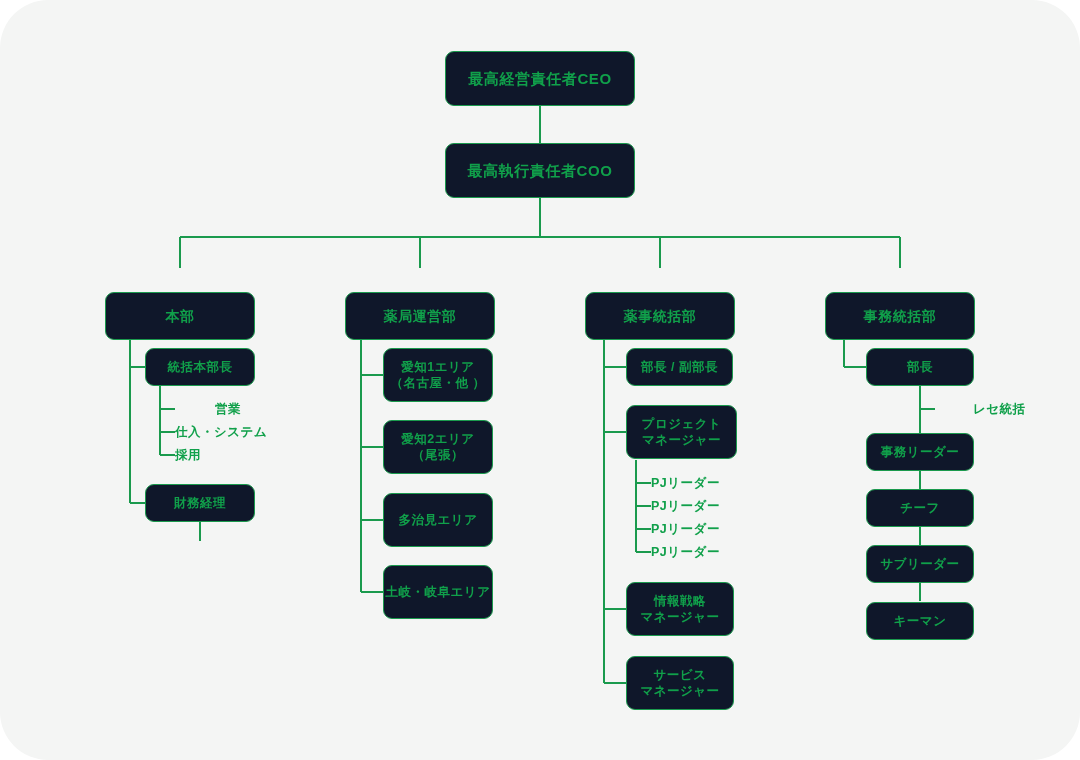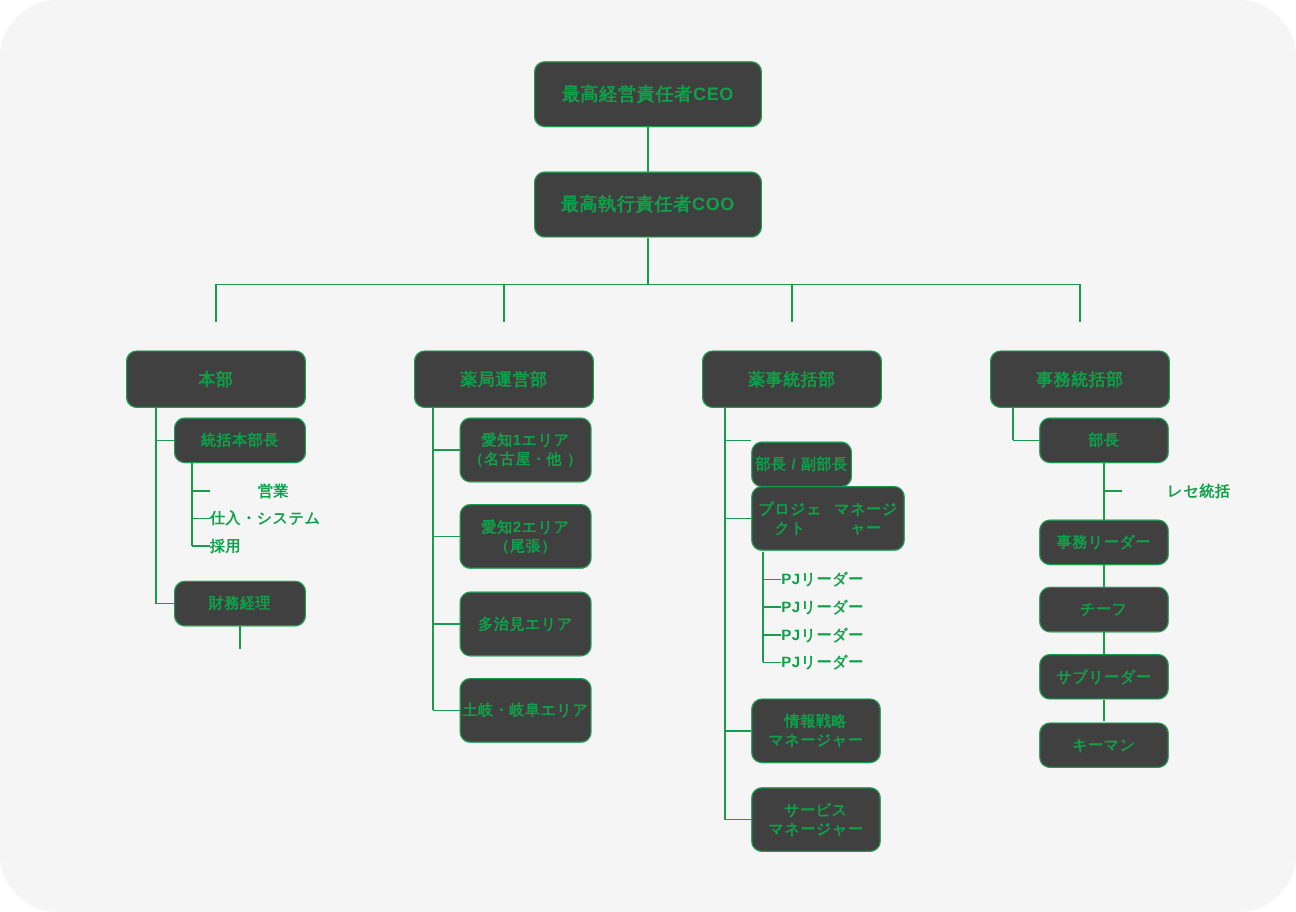--- a/index.html
+++ b/index.html
@@ -30,21 +30,21 @@
   #svg-connectors {
     position: absolute;
     left: 0;
     top: 0;
     width: 1080px;
     height: 760px;
   }
   .node {
     position: absolute;
     box-sizing: border-box;
-    background: #404040;
+    background: #0f172a;
     border: 1.3px solid #1a9a4d;
     border-radius: 9px;
     color: #10a04a;
     display: flex;
     align-items: center;
     justify-content: center;
     text-align: center;
     line-height: 1.32;
     letter-spacing: 0.04em;
   }
@@ -163,24 +163,24 @@
     <span>愛知2エリア</span>
     <span>（尾張）</span>
   </div>
   <div class="node sub" style="left:383px; top:493px; width:110px; height:54px;">
     <span>多治見エリア</span>
   </div>
   <div class="node sub" style="left:383px; top:565px; width:110px; height:54px;">
     <span>土岐・岐阜エリア</span>
   </div>
 
-  <div class="node sub" style="left:626px; top:348px; width:84px; height:38px;margin-top:20px;">
+  <div class="node sub" style="left:626px; top:348px; width:107px; height:38px;">
     <span>部長 / 副部長</span>
   </div>
-  <div class="node sub" style="left:626px; top:405px; width:128px; height:54px; flex-direction:row;">
+  <div class="node sub" style="left:626px; top:405px; width:111px; height:54px; flex-direction:column;">
     <span>プロジェクト</span>
     <span>マネージャー</span>
   </div>
   <div class="leaf-label" style="left:651px; top:476px; height:14px;">
     <span>PJリーダー</span>
   </div>
   <div class="leaf-label" style="left:651px; top:499px; height:14px;">
     <span>PJリーダー</span>
   </div>
   <div class="leaf-label" style="left:651px; top:522px; height:14px;">

